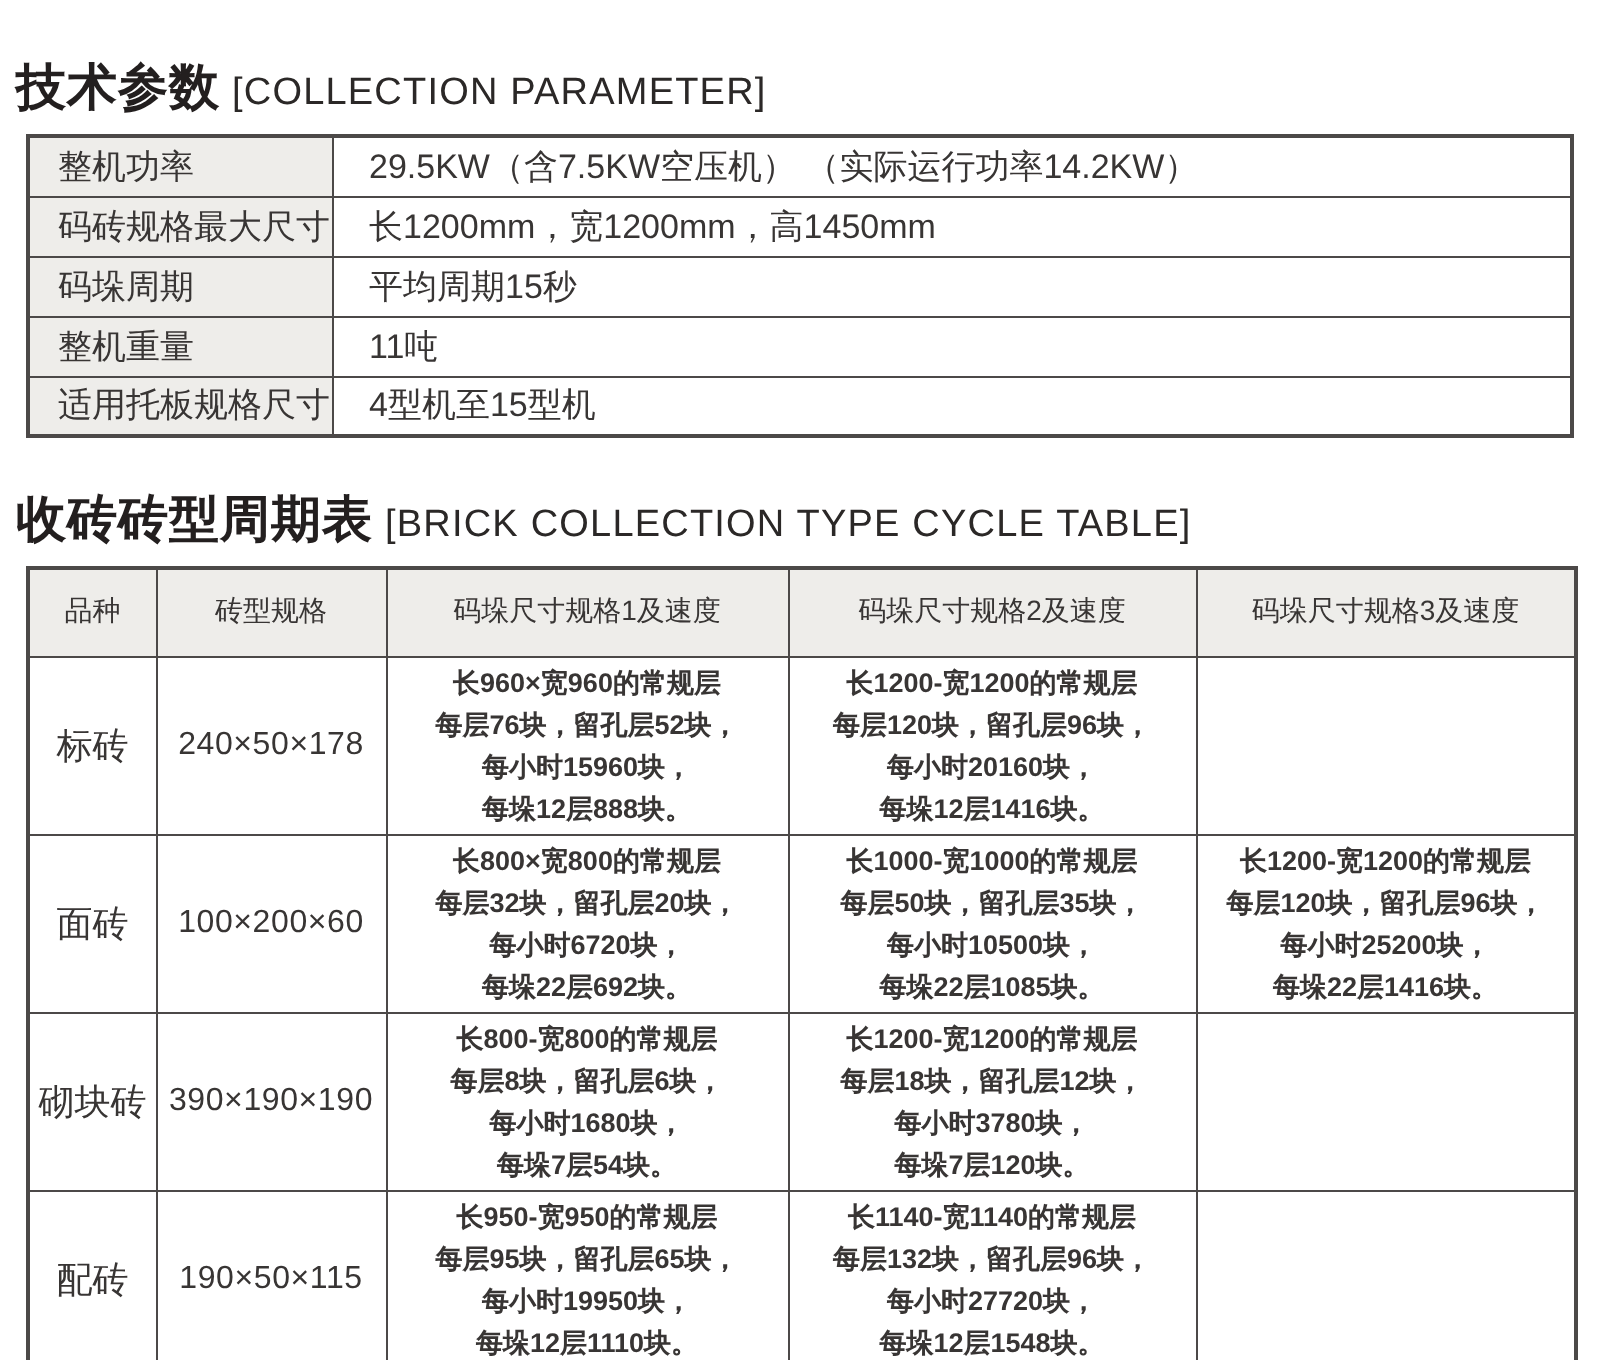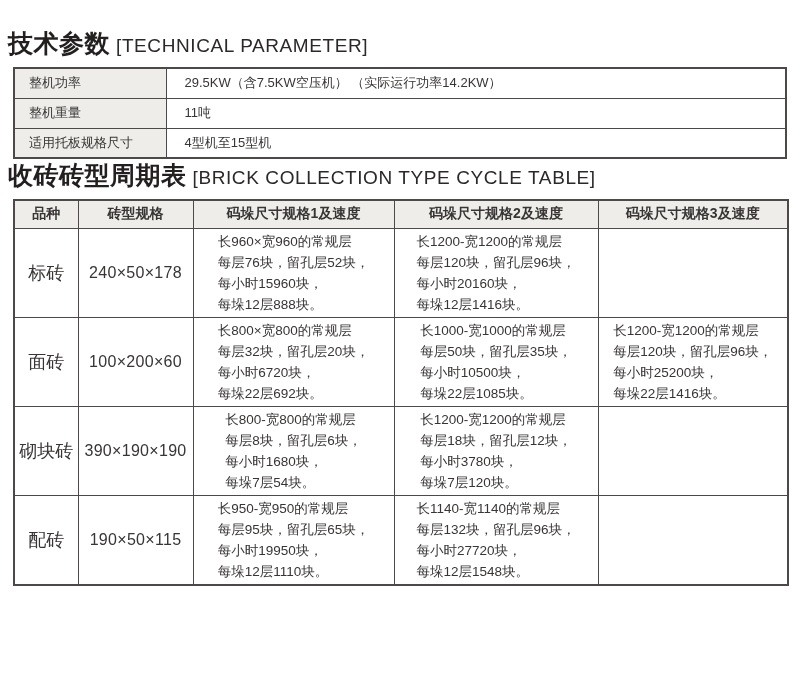--- a/index.html
+++ b/index.html
@@ -4,60 +4,68 @@
 <style>
   * { margin:0; padding:0; box-sizing:border-box; }
   html,body { background:#ffffff; }
   body { font-family:"Liberation Sans","DejaVu Sans",sans-serif; color:#383534; }
   .page { position:relative; width:800px; height:680px; background:#ffffff; overflow:hidden; }
 
   .section-title { margin:0 0 7px 8px; font-weight:normal; white-space:nowrap; }
   .section-title .zh { font-size:25px; font-weight:bold; color:#231f1f; letter-spacing:0.5px; }
   .section-title .en { font-size:19px; font-weight:normal; color:#2b2827; margin-left:6px; letter-spacing:0.6px; }
   .title1 { padding-top:27px; }
-  .title2 { }
+  .title2 { padding-top:24px; }
 
   table { border-collapse:collapse; margin-left:13px; width:774px; table-layout:fixed; }
   table, td, th { border:1px solid #4c4948; }
   table { border-width:2px; }
 
   
-  .t1 td { height:30px; font-size:13px; vertical-align:middle; }
+  .t1 td { height:30px; font-size:17px; vertical-align:middle; }
   .t1 .t1-label { width:152px; background:#eeedea; padding-left:14px; }
   .t1 .t1-value { padding-left:18px; }
 
   
-  .t2 th { height:28px; background:#eeedea; font-size:14px; font-weight:bold; text-align:center; vertical-align:middle; }
+  .t2 th { height:44px; background:#eeedea; font-size:14px; font-weight:normal; text-align:center; vertical-align:middle; }
   .t2 td { height:85px; vertical-align:middle; }
   .t2 .col-type  { width:64px;  }
   .t2 .col-size  { width:115px; }
   .t2 .col-spec1 { width:201px;margin-top:24px; }
   .t2 .col-spec2 { width:204px; }
   .t2 .col-spec3 { width:190px; }
   .t2 .c-type { text-align:center; font-size:18px; }
   .t2 .c-size { text-align:center; font-size:16px; letter-spacing:0.3px; }
   .t2 .c-spec { padding:2px 4px; }
   .t2 .spec-inner { margin:0 auto; width:max-content; max-width:100%;
-                    text-align:left; white-space:pre-line;
-                    font-size:13.5px; line-height:21px; }
+                    text-align:center; white-space:pre-line;
+                    font-size:13.5px; line-height:21px;font-weight:bold; }
 </style>
 </head>
 <body>
 
 <div class="page">
 
   <h2 class="section-title title1">
-    <span class="zh">技术参数</span><span class="en">[TECHNICAL PARAMETER]</span>
+    <span class="zh">技术参数</span><span class="en">[COLLECTION PARAMETER]</span>
   </h2>
 
   <table class="t1">
     <tbody>
         <tr>
       <td class="t1-label">整机功率</td>
       <td class="t1-value">29.5KW（含7.5KW空压机） （实际运行功率14.2KW）</td>
+    </tr>
+    <tr>
+      <td class="t1-label">码砖规格最大尺寸</td>
+      <td class="t1-value">长1200mm，宽1200mm，高1450mm</td>
+    </tr>
+    <tr>
+      <td class="t1-label">码垛周期</td>
+      <td class="t1-value">平均周期15秒</td>
     </tr>
     <tr>
       <td class="t1-label">整机重量</td>
       <td class="t1-value">11吨</td>
     </tr>
     <tr>
       <td class="t1-label">适用托板规格尺寸</td>
       <td class="t1-value">4型机至15型机</td>
     </tr>
   </tbody>

